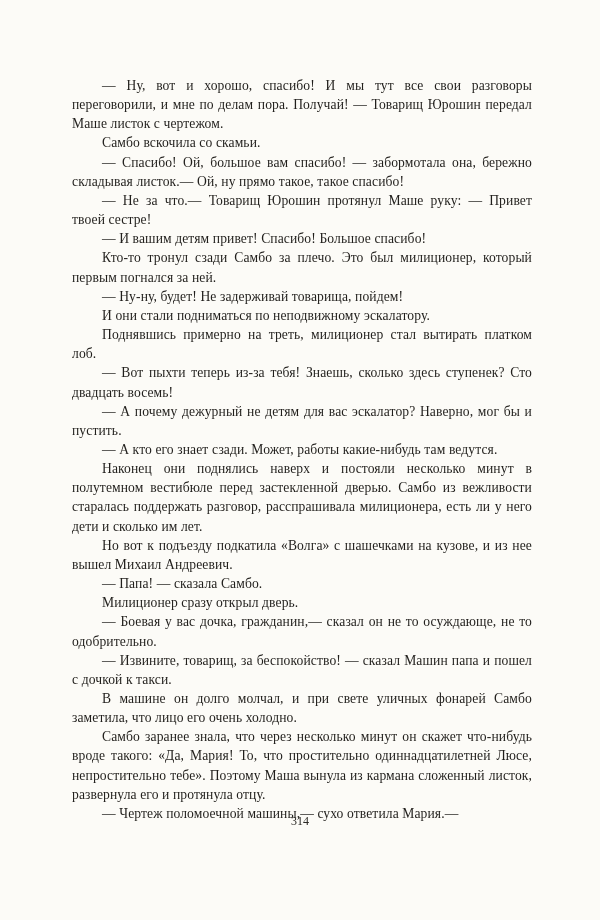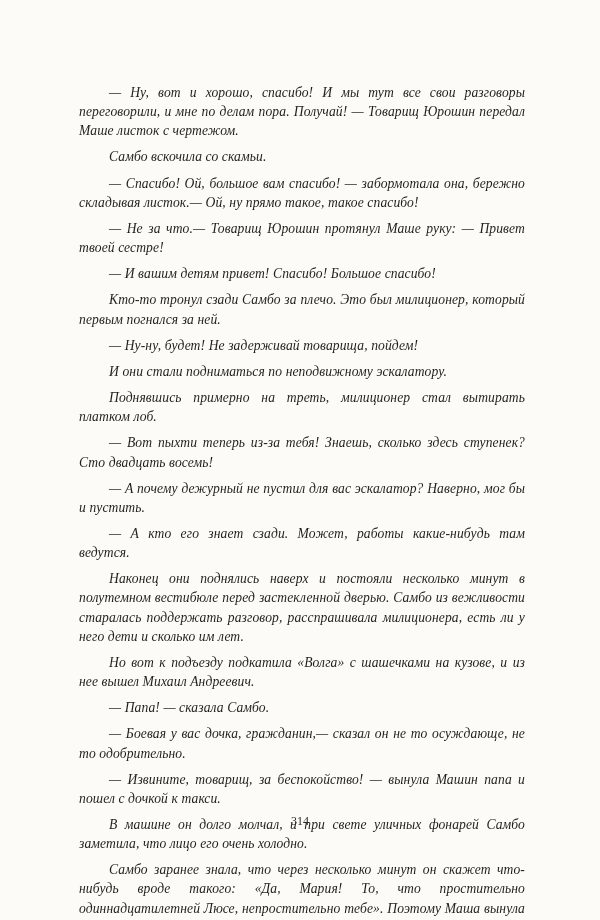--- a/index.html
+++ b/index.html
@@ -21,25 +21,24 @@
     position: absolute;
     left: 72px;
     top: 76px;
     width: 460px;
     font-size: 13.6px;
     line-height: 19.15px;
     text-align: justify;
     letter-spacing: 0.1px;
   }
   .text-block p {
-    margin: 7px;
+    margin: 0;
     padding: 0;
     text-indent: 30px;
     text-align: justify;
-    font-style: italic;
   }
   .page-number {
     position: absolute;
     left: 0;
     top: 814px;
     width: 600px;
     text-align: center;
     font-size: 12px;
     color: #2a2824;
   }
@@ -52,25 +51,26 @@
       <p>— Ну, вот и хорошо, спасибо! И мы тут все свои разговоры переговорили, и мне по делам пора. Получай! — Товарищ Юрошин передал Маше листок с чертежом.</p>
       <p>Самбо вскочила со скамьи.</p>
       <p>— Спасибо! Ой, большое вам спасибо! — забормотала она, бережно складывая листок.— Ой, ну прямо такое, такое спасибо!</p>
       <p>— Не за что.— Товарищ Юрошин протянул Маше руку: — Привет твоей сестре!</p>
       <p>— И вашим детям привет! Спасибо! Большое спасибо!</p>
       <p>Кто-то тронул сзади Самбо за плечо. Это был милиционер, который первым погнался за ней.</p>
       <p>— Ну-ну, будет! Не задерживай товарища, пойдем!</p>
       <p>И они стали подниматься по неподвижному эскалатору.</p>
       <p>Поднявшись примерно на треть, милиционер стал вытирать платком лоб.</p>
       <p>— Вот пыхти теперь из-за тебя! Знаешь, сколько здесь ступенек? Сто двадцать восемь!</p>
-      <p>— А почему дежурный не пустил для вас эскалатор? Наверно, мог бы и пустить.</p>
+      <p>— А почему дежурный не детям для вас эскалатор? Наверно, мог бы и пустить.</p>
       <p>— А кто его знает сзади. Может, работы какие-нибудь там ведутся.</p>
       <p>Наконец они поднялись наверх и постояли несколько минут в полутемном вестибюле перед застекленной дверью. Самбо из вежливости старалась поддержать разговор, расспрашивала милиционера, есть ли у него дети и сколько им лет.</p>
       <p>Но вот к подъезду подкатила «Волга» с шашечками на кузове, и из нее вышел Михаил Андреевич.</p>
       <p>— Папа! — сказала Самбо.</p>
+      <p>Милиционер сразу открыл дверь.</p>
       <p>— Боевая у вас дочка, гражданин,— сказал он не то осуждающе, не то одобрительно.</p>
-      <p>— Извините, товарищ, за беспокойство! — вынула Машин папа и пошел с дочкой к такси.</p>
+      <p>— Извините, товарищ, за беспокойство! — сказал Машин папа и пошел с дочкой к такси.</p>
       <p>В машине он долго молчал, и при свете уличных фонарей Самбо заметила, что лицо его очень холодно.</p>
       <p>Самбо заранее знала, что через несколько минут он скажет что-нибудь вроде такого: «Да, Мария! То, что простительно одиннадцатилетней Люсе, непростительно тебе». Поэтому Маша вынула из кармана сложенный листок, развернула его и протянула отцу.</p>
       <p>— Чертеж поломоечной машины,— сухо ответила Мария.—</p>
     </div>
   <div class="page-number">314</div>
 </div>
 
 </body></html>

